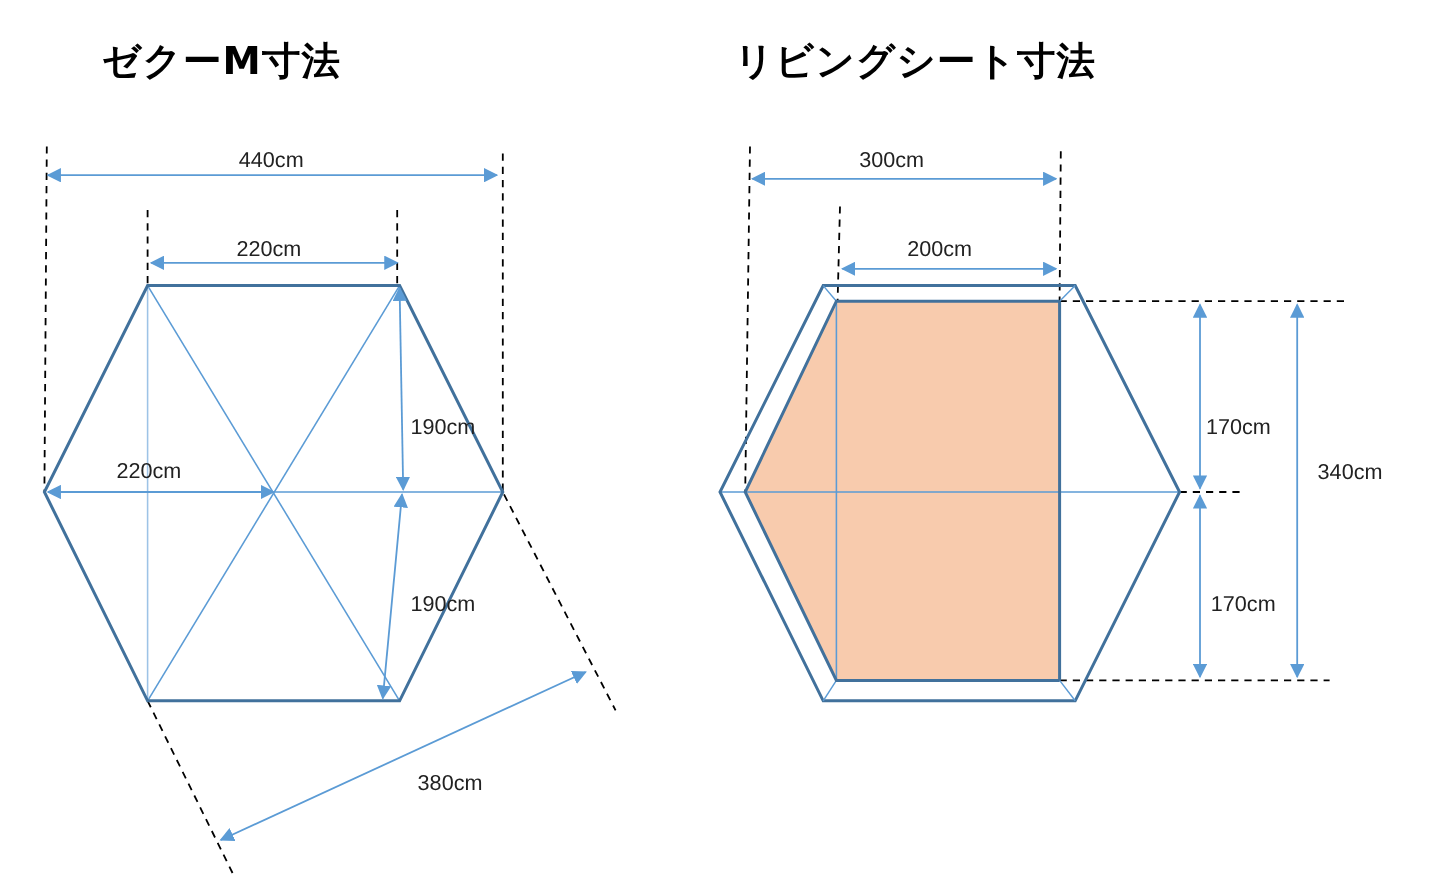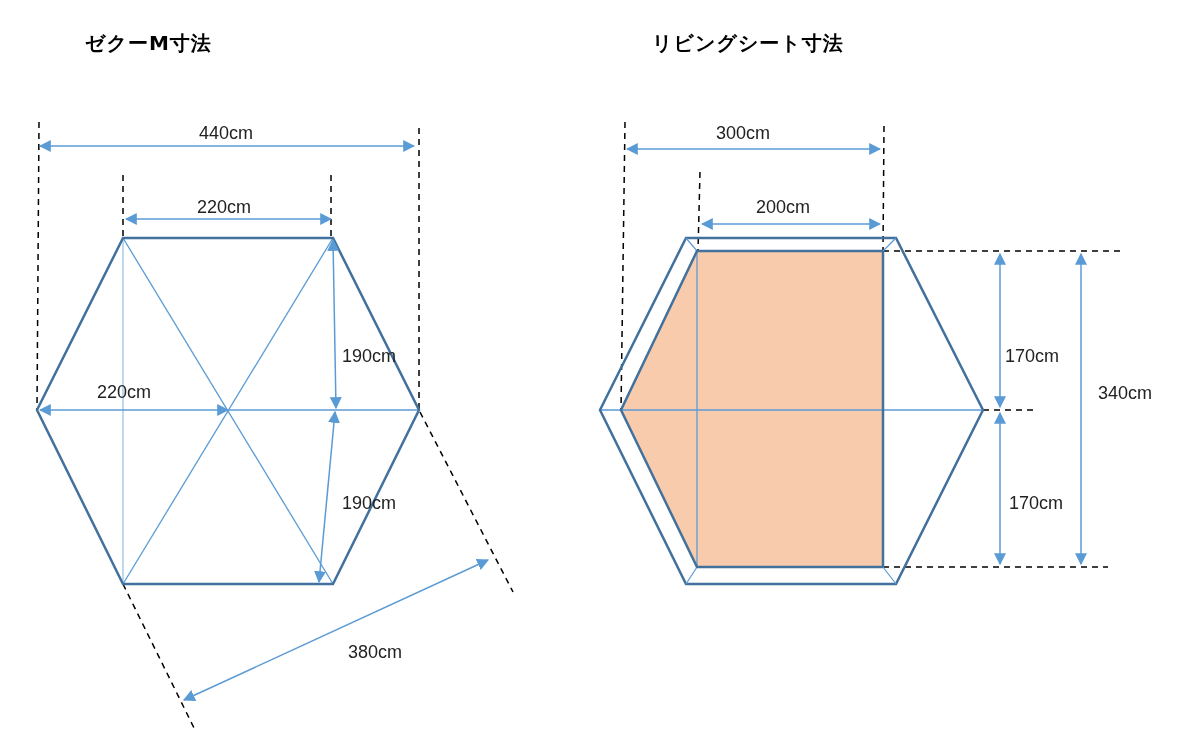--- a/index.html
+++ b/index.html
@@ -1,25 +1,25 @@
 <!DOCTYPE html>
 <html><head>
 <meta charset="utf-8">
 <style>
   html, body { margin:0; padding:0; background:#ffffff; }
   body { width:1200px; height:745px; position:relative; overflow:hidden; font-family:"DejaVu Sans", "Liberation Sans", sans-serif; }
-  .title { position:absolute; font-weight:bold; font-size:20px; color:#000; letter-spacing:1px; }
+  .title { position:absolute; font-weight:bold; font-size:32px; color:#000; letter-spacing:1px; }
   svg { position:absolute; left:0; top:0; }
   .lbl { font-family:"Liberation Sans", "DejaVu Sans", sans-serif; font-size:18px; fill:#222; }
 </style>
 </head>
 <body>
 
 <div class="title" style="left:85px; top:30px;">ゼクーM寸法</div>
-<div class="title" style="left:652px; top:30px;">リビングシート寸法</div>
+<div class="title" style="left:612px; top:30px;">リビングシート寸法</div>
 
 <svg width="1200" height="745" viewBox="0 0 1200 745">
   <defs>
     <marker id="arr" viewBox="0 0 10 10" refX="9" refY="5" markerWidth="8" markerHeight="8" orient="auto-start-reverse">
       <path d="M0,0 L10,5 L0,10 z" fill="#5b9bd5"></path>
     </marker>
   </defs>
 
   <g>
 

